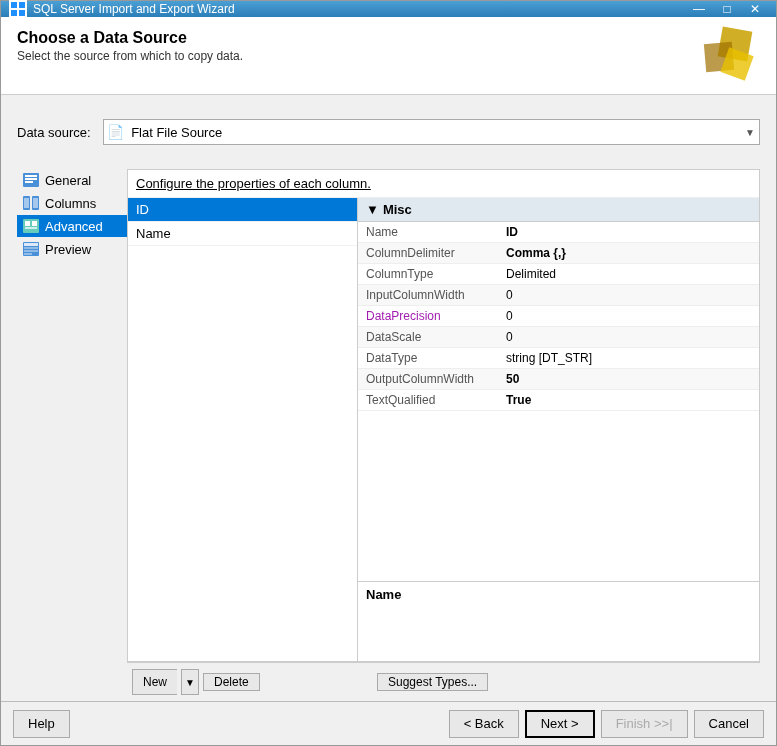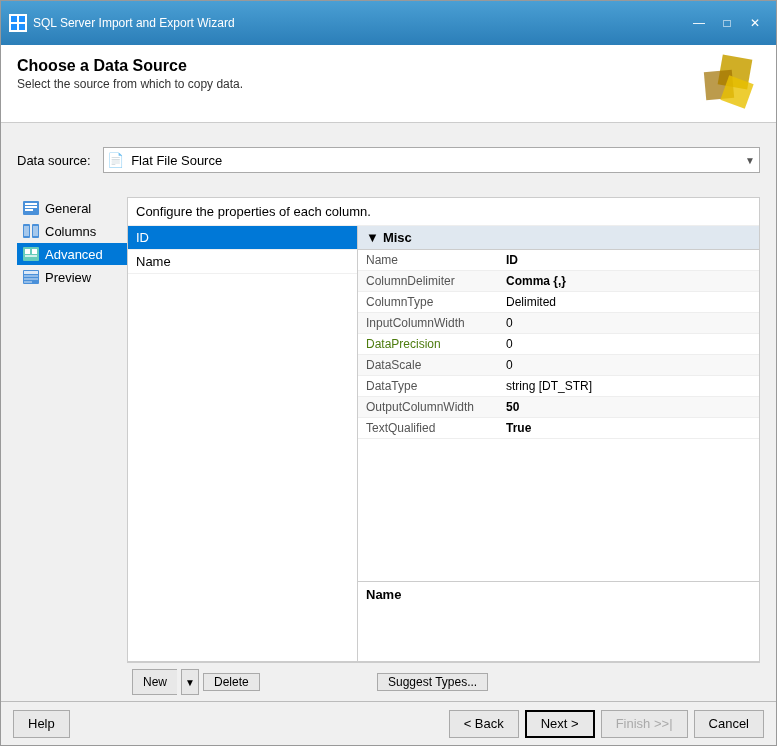--- a/index.html
+++ b/index.html
@@ -20,21 +20,21 @@
       height: 746px;
       background: #f0f0f0;
       border: 1px solid #999;
       display: flex;
       flex-direction: column;
     }
 
     
     .title-bar {
       background: linear-gradient(to bottom, #4a9fd4, #2b7eb8);
-      height: 44px;
+      height: 16px;
       display: flex;
       align-items: center;
       padding: 0 8px;
       flex-shrink: 0;
     }
     .title-bar-icon {
       width: 18px;
       height: 18px;
       margin-right: 6px;
       background: #fff;
@@ -200,20 +200,21 @@
       border: 1px solid #ccc;
       background: white;
     }
 
     .configure-text {
       padding: 6px 8px;
       font-size: 13px;
       border-bottom: 1px solid #eee;
       background: white;
       flex-shrink: 0;
+      text-decoration: underline;
     }
 
     .columns-and-props {
       display: flex;
       flex: 1;
       overflow: hidden;
     }
 
     
     .column-list {
@@ -509,21 +510,21 @@
                       </tr>
                       <tr>
                         <td style="color: rgb(85, 85, 85);">ColumnType</td>
                         <td>Delimited</td>
                       </tr>
                       <tr>
                         <td style="color: rgb(85, 85, 85);">InputColumnWidth</td>
                         <td>0</td>
                       </tr>
                       <tr>
-                        <td style="color: #4d7c0f;">DataPrecision</td>
+                        <td style="color: #a21caf;">DataPrecision</td>
                         <td>0</td>
                       </tr>
                       <tr>
                         <td style="color: rgb(85, 85, 85);">DataScale</td>
                         <td>0</td>
                       </tr>
                       <tr>
                         <td style="color: rgb(85, 85, 85);">DataType</td>
                         <td>string [DT_STR]</td>
                       </tr>

